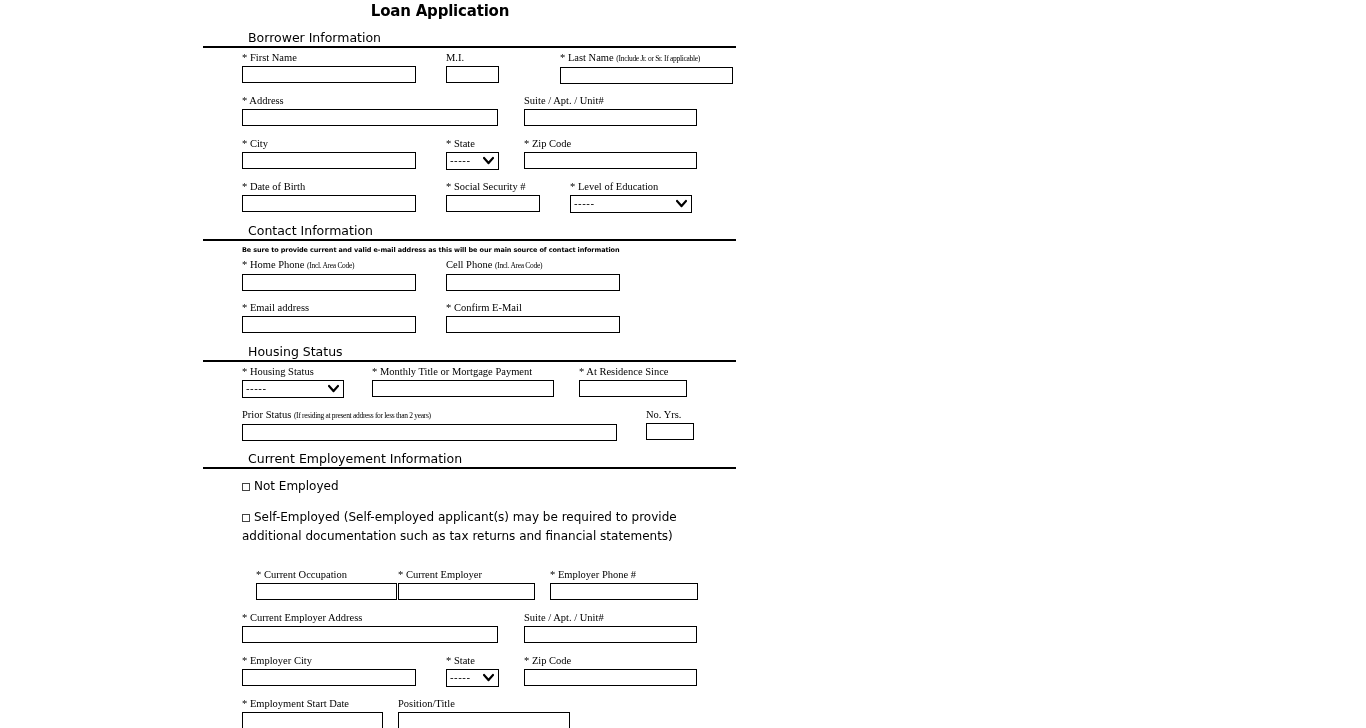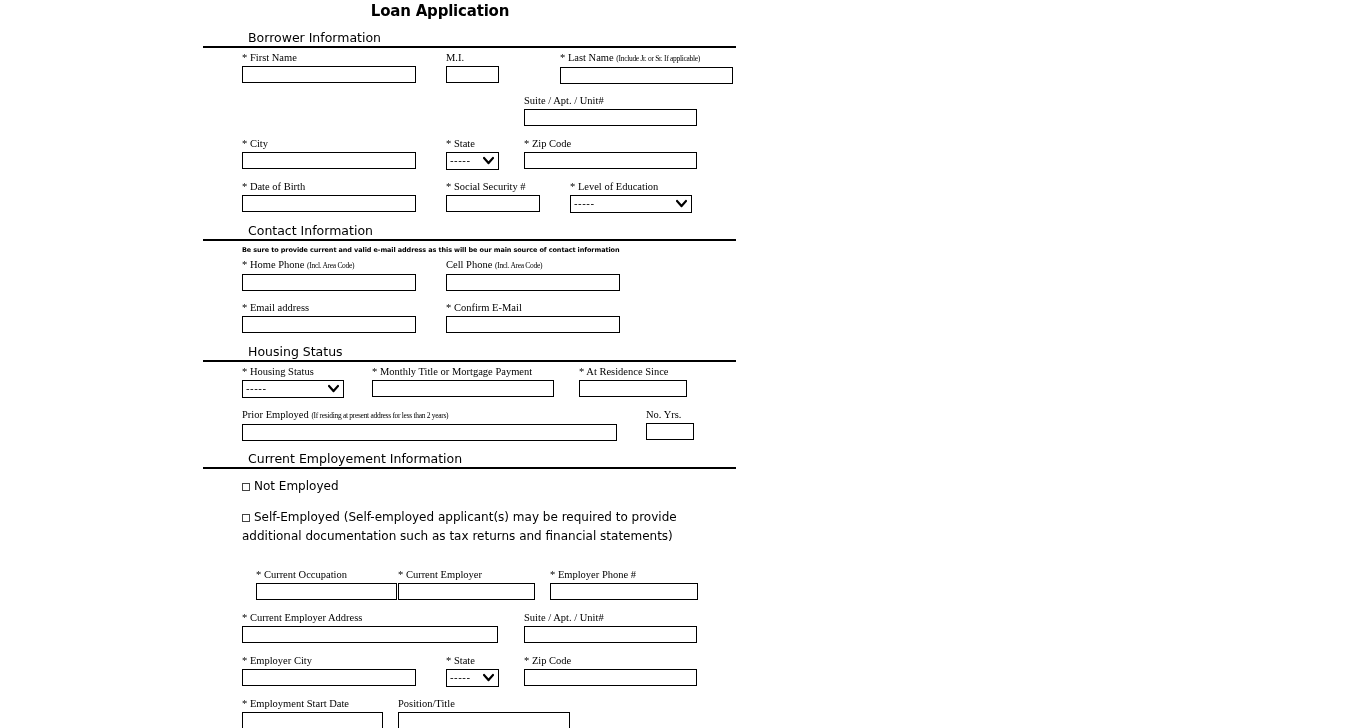--- a/index.html
+++ b/index.html
@@ -157,20 +157,24 @@
             <div class="field" style="left: 204px; width: 53px;">
               <div class="lbl"><span>M.I.</span></div>
               <input type="text" class="box" style="width: 53px;">
             </div>
             <div class="field" style="left: 282px; width: 173px; margin-left: 36px;">
               <div class="lbl"><span>* Last Name</span> <span class="sm">(Include Jr. or Sr. If applicable)</span></div>
               <input type="text" class="box" style="width: 173px;">
             </div>
           </div>
           <div class="row">
+            <div class="field" style="left: 0px; width: 256px;">
+              <div class="lbl"><span>* Address</span></div>
+              <input type="text" class="box" style="width: 256px;">
+            </div>
             <div class="field" style="left: 282px; width: 173px;">
               <div class="lbl"><span>Suite / Apt. / Unit#</span></div>
               <input type="text" class="box" style="width: 173px;">
             </div>
           </div>
           <div class="row">
             <div class="field" style="left: 0px; width: 174px;">
               <div class="lbl"><span>* City</span></div>
               <input type="text" class="box" style="width: 174px;">
             </div>
@@ -254,21 +258,21 @@
               <div class="lbl"><span>* Monthly Title or Mortgage Payment</span></div>
               <input type="text" class="box" style="width: 182px;">
             </div>
             <div class="field" style="left: 337px; width: 108px;">
               <div class="lbl"><span>* At Residence Since</span></div>
               <input type="text" class="box" style="width: 108px;">
             </div>
           </div>
           <div class="row">
             <div class="field" style="left: 0px; width: 375px;">
-              <div class="lbl"><span>Prior Employed</span> <span class="sm">(If residing at present address for less than 2 years)</span></div>
+              <div class="lbl"><span>Prior Status</span> <span class="sm">(If residing at present address for less than 2 years)</span></div>
               <input type="text" class="box" style="width: 375px;">
             </div>
             <div class="field" style="left: 404px; width: 48px;">
               <div class="lbl"><span>No. Yrs.</span></div>
               <input type="text" class="box" style="width: 48px;">
             </div>
           </div>
         </div>
       </div>
       <div class="section">

